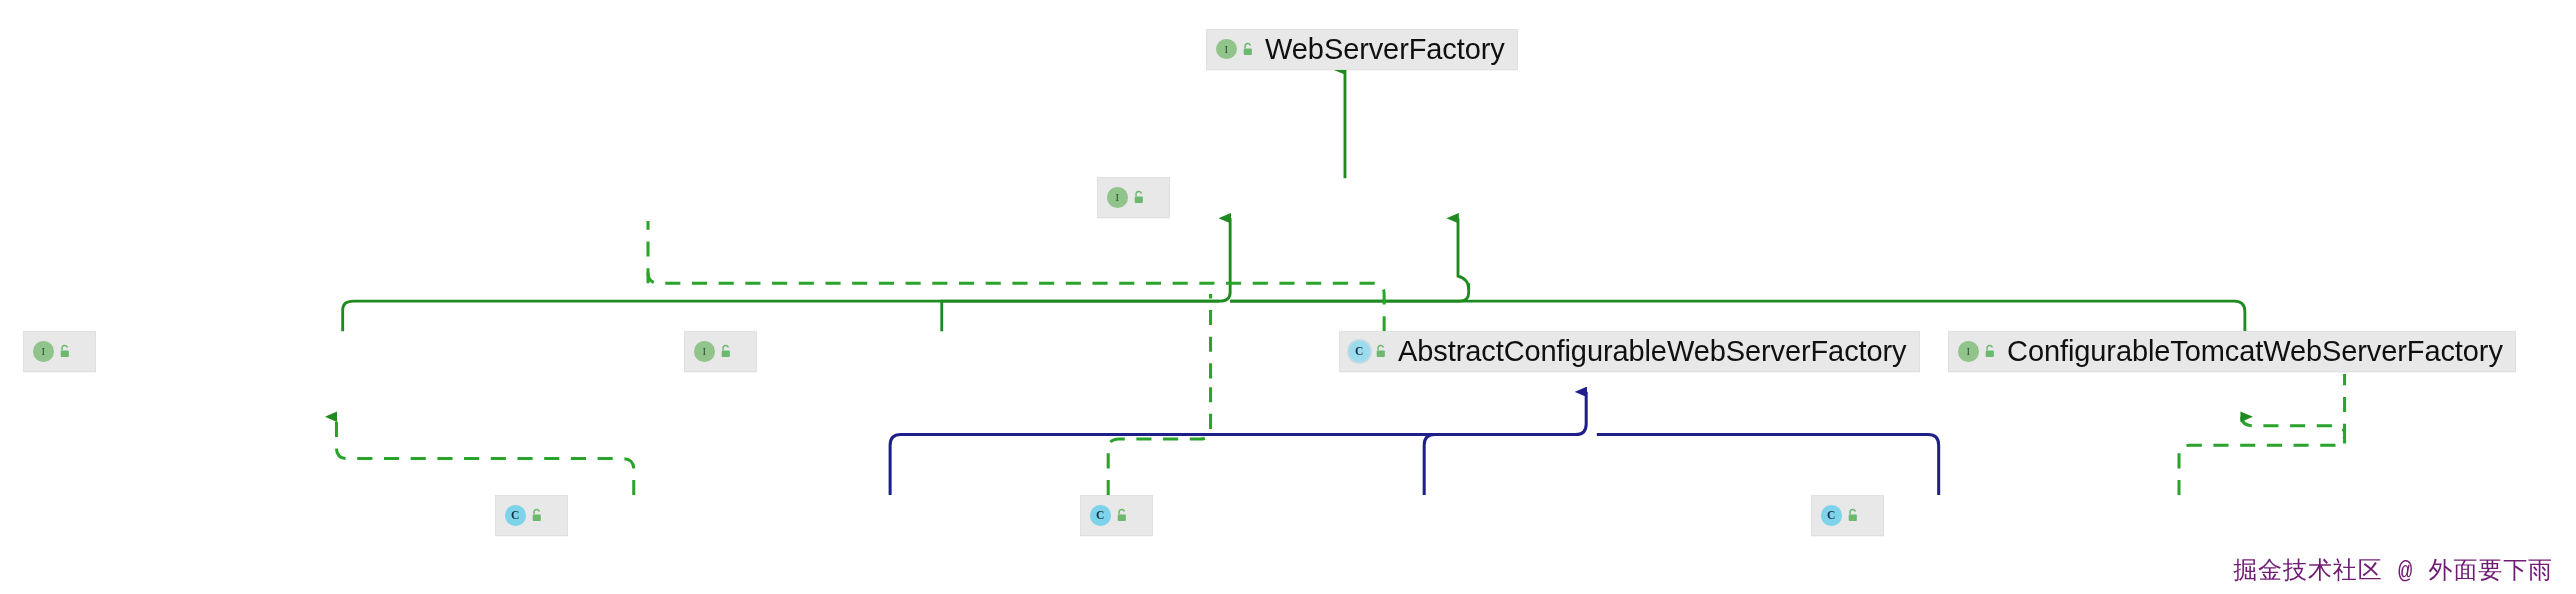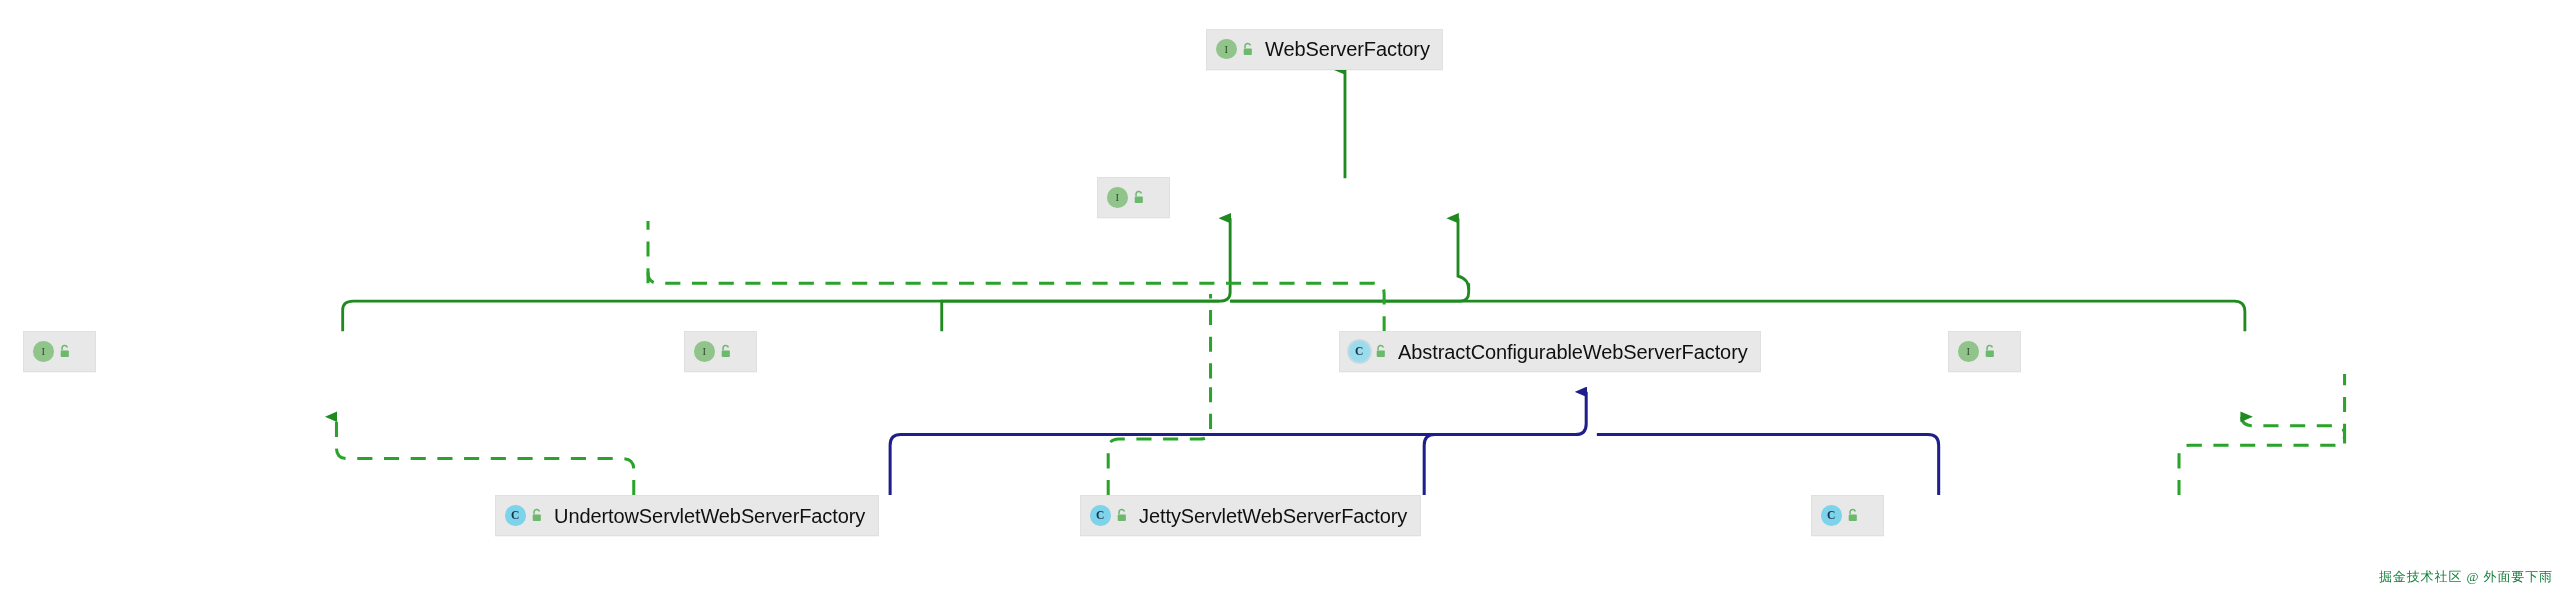--- a/index.html
+++ b/index.html
@@ -64,33 +64,33 @@
   }
   .type-icon.cls-abstract {
     background: #9adcee;
     color: #17314a;
     font-weight: bold;
     font-size: 11.6px;
     box-shadow: 0 0 0 1.8px rgba(160,205,222,0.55);
   }
   .lock-icon { width: 13.4px; height: 15px; flex: 0 0 auto; display:block; }
   .node-label {
-    font-size: 20px;
+    font-size: 29px;
     color: #101010;
     letter-spacing: -0.1px;
     line-height: 1;
     font-family: "Liberation Sans", sans-serif;
   }
   #watermark {
     position: absolute;
     right: 23px;
     bottom: 9px;
-    font-size: 13px;
-    color: #15803d;
-    font-family: Liberation Serif, serif;
+    font-size: 24px;
+    color: #701a75;
+    font-family: Liberation Mono, monospace;
     white-space: nowrap;
     letter-spacing: 0.9px;
   }
 </style>
 </head>
 <body>
 
 <div id="diagram">
 
   <svg id="edge-layer" viewBox="0 0 2894 668" width="2576" height="595" xmlns="http://www.w3.org/2000/svg">
@@ -192,42 +192,41 @@
   </div>
 
   <div class="node" style="left:1948px; top:331px;">
     <span class="node-icon-group">
       <span class="type-icon iface">I</span>
       <svg class="lock-icon" viewBox="0 0 15 17">
         <path d="M4.5 7 V4.6 A3.1 3.1 0 0 1 10.6 4" fill="none" stroke="#6cb86c" stroke-width="1.7"></path>
         <rect x="3" y="7.4" width="9.2" height="7.2" rx="1" fill="#6cb86c"></rect>
       </svg>
     </span>
+    <span class="node-label">ConfigurableTomcatWebServerFactory</span>
   </div>
 
   <div class="node" style="left:495px; top:495px;">
     <span class="node-icon-group">
       <span class="type-icon cls">C</span>
       <svg class="lock-icon" viewBox="0 0 15 17">
         <path d="M4.5 7 V4.6 A3.1 3.1 0 0 1 10.6 4" fill="none" stroke="#6cb86c" stroke-width="1.7"></path>
         <rect x="3" y="7.4" width="9.2" height="7.2" rx="1" fill="#6cb86c"></rect>
       </svg>
     </span>
-    <span class="node-label">UndertowServletWebServerFactory</span>
   </div>
 
   <div class="node" style="left:1080px; top:495px;">
     <span class="node-icon-group">
       <span class="type-icon cls">C</span>
       <svg class="lock-icon" viewBox="0 0 15 17">
         <path d="M4.5 7 V4.6 A3.1 3.1 0 0 1 10.6 4" fill="none" stroke="#6cb86c" stroke-width="1.7"></path>
         <rect x="3" y="7.4" width="9.2" height="7.2" rx="1" fill="#6cb86c"></rect>
       </svg>
     </span>
-    <span class="node-label">JettyServletWebServerFactory</span>
   </div>
 
   <div class="node" style="left:1811px; top:495px;">
     <span class="node-icon-group">
       <span class="type-icon cls">C</span>
       <svg class="lock-icon" viewBox="0 0 15 17">
         <path d="M4.5 7 V4.6 A3.1 3.1 0 0 1 10.6 4" fill="none" stroke="#6cb86c" stroke-width="1.7"></path>
         <rect x="3" y="7.4" width="9.2" height="7.2" rx="1" fill="#6cb86c"></rect>
       </svg>
     </span>

